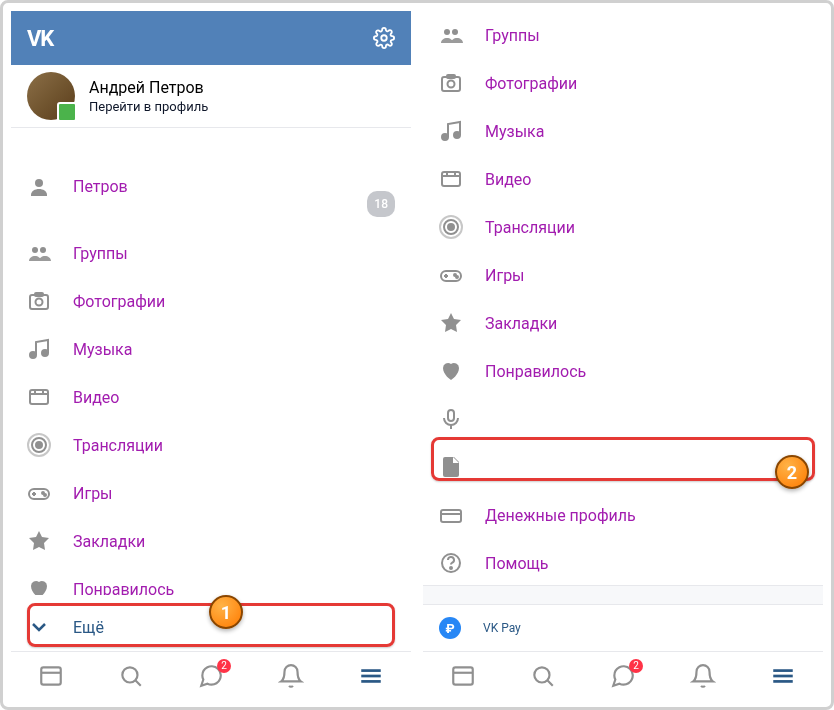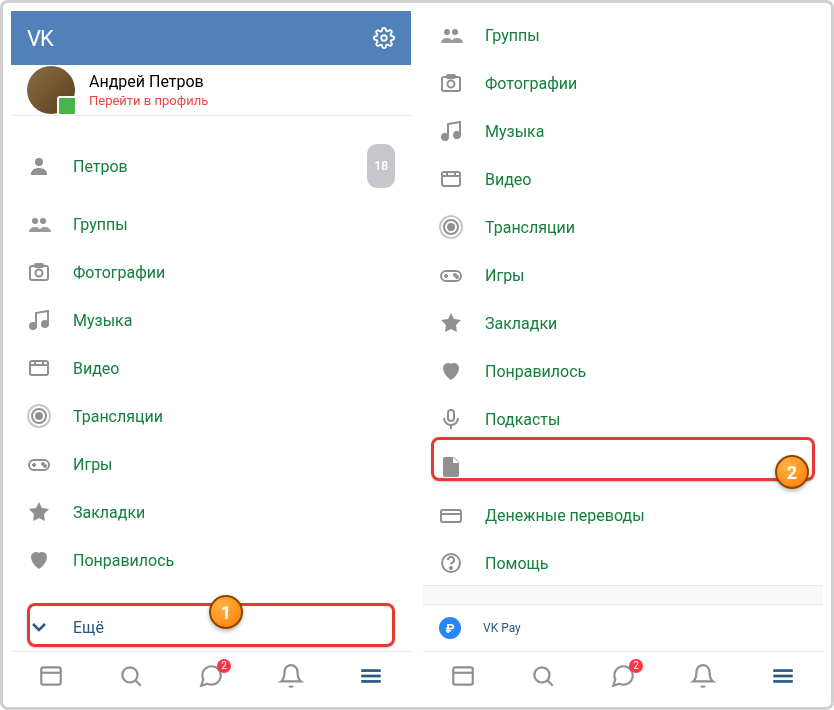--- a/index.html
+++ b/index.html
@@ -1,34 +1,34 @@
 <!DOCTYPE html>
 <html><head>
 <meta charset="utf-8">
 <style>
 * { margin: 0; padding: 0; box-sizing: border-box; }
 body { font-family: -apple-system, BlinkMacSystemFont, "Segoe UI", Roboto, Arial, sans-serif; background: #fff; }
 .wrapper { width: 834px; height: 710px; border: 3px solid #d0d0d0; border-radius: 8px; padding: 8px; display: flex; gap: 12px; position: relative; }
 .phone { flex: 1; background: #fff; display: flex; flex-direction: column; position: relative; overflow: hidden; }
 .header { background: #5181b8; height: 54px; display: flex; align-items: center; justify-content: space-between; padding: 0 16px; }
-.vk-logo { color: #fff; font-size: 22px; font-weight: 400; letter-spacing: -1px; }
+.vk-logo { color: #fff; font-size: 22px; font-weight: 700; letter-spacing: -1px; }
 .gear { width: 22px; height: 22px; }
-.profile-row { display: flex; align-items: center; padding: 1px 16px; gap: 14px; border-bottom: 1px solid #e7e8ec; }
+.profile-row { display: flex; align-items: center; padding: 7px 16px; gap: 14px; border-bottom: 1px solid #e7e8ec; }
 .avatar { width: 48px; height: 48px; border-radius: 50%; background: linear-gradient(135deg,#8b6f47,#5a3d1a); position: relative; }
 .avatar::after { content: ""; position: absolute; bottom: -2px; right: -2px; width: 16px; height: 16px; background: #4bb34b; border: 2px solid #fff; border-radius: 3px; }
 .profile-texts { display: flex; flex-direction: column; }
 .profile-name { font-size: 16px; color: #000; }
-.profile-sub { font-size: 13px; color: #ef4444; margin-top: 2px; }
+.profile-sub { font-size: 13px; color: #0f172a; margin-top: 2px; }
 .spacer { height: 16px; background: #fff; }
 .menu-list { flex: 1; overflow: hidden; }
 .menu-item { display: flex; align-items: center; padding: 12px 16px; gap: 22px; position: relative; }
 .menu-item .micon { width: 24px; height: 24px; flex-shrink: 0; color: #909090; display: flex; align-items: center; justify-content: center; }
 .menu-item .micon svg { width: 24px; height: 24px; }
-.menu-item .mlabel { font-size: 16px; color: #15803d; flex: 1; }
-.menu-item .badge { background: #c5c7cc; color: #fff; font-size: 12px; border-radius: 10px; padding: 15px 7px; font-weight: 500; }
+.menu-item .mlabel { font-size: 16px; color: #a21caf; flex: 1; }
+.menu-item .badge { background: #c5c7cc; color: #fff; font-size: 12px; border-radius: 10px; padding: 6px 7px; font-weight: 500; margin-top: 35px; }
 .more-item .mlabel { color: #2a5885; }
 .more-item .micon { color: #2a5885; }
 .section-gap { height: 20px; border-top: 1px solid #e7e8ec; border-bottom: 1px solid #e7e8ec; background: #f7f8fa; }
 .vkpay-row { display: flex; align-items: center; padding: 12px 16px; gap: 22px; }
 .vkpay-icon { width: 22px; height: 22px; background: #2787f5; border-radius: 50%; display: flex; align-items: center; justify-content: center; color: #fff; font-size: 13px; font-weight: bold; }
 .vkpay-label { color: #2a5885; font-size: 12px; }
 .bottom-nav { height: 48px; border-top: 1px solid #e7e8ec; display: flex; align-items: center; justify-content: space-around; }
 .nav-btn { position: relative; width: 28px; height: 28px; color: #909090; display: flex; align-items: center; justify-content: center; }
 .nav-btn svg { width: 26px; height: 26px; }
 .nav-btn.active { color: #2a5885; }
@@ -279,38 +279,37 @@
           <span class="mlabel">Понравилось</span>
         </div>
         <div class="menu-item">
           <span class="micon">
             <svg viewBox="0 0 24 24" fill="none" stroke="currentColor" stroke-width="2">
               <rect x="9" y="3" width="6" height="11" rx="3"></rect>
               <path d="M5 11a7 7 0 0 0 14 0"></path>
               <line x1="12" y1="18" x2="12" y2="22"></line>
             </svg>
           </span>
-          <span class="mlabel">Подкасты</span>
         </div>
         <div class="menu-item">
           <span class="micon">
             <svg viewBox="0 0 24 24" fill="currentColor">
               <path d="M6 2h9l5 5v13a2 2 0 0 1-2 2H6a2 2 0 0 1-2-2V4a2 2 0 0 1 2-2z"></path>
               <path d="M14 2v6h6" fill="#fff"></path>
             </svg>
           </span>
         </div>
         <div class="menu-item">
           <span class="micon">
             <svg viewBox="0 0 24 24" fill="none" stroke="currentColor" stroke-width="2">
               <rect x="2" y="7" width="20" height="12" rx="2"></rect>
               <line x1="2" y1="11" x2="22" y2="11"></line>
             </svg>
           </span>
-          <span class="mlabel">Денежные переводы</span>
+          <span class="mlabel">Денежные профиль</span>
         </div>
         <div class="menu-item">
           <span class="micon">
             <svg viewBox="0 0 24 24" fill="none" stroke="currentColor" stroke-width="2">
               <circle cx="12" cy="12" r="9"></circle>
               <path d="M9 9a3 3 0 1 1 4 2.8c-.8.4-1 1-1 1.7"></path>
               <circle cx="12" cy="17" r="1" fill="currentColor"></circle>
             </svg>
           </span>
           <span class="mlabel">Помощь</span>

